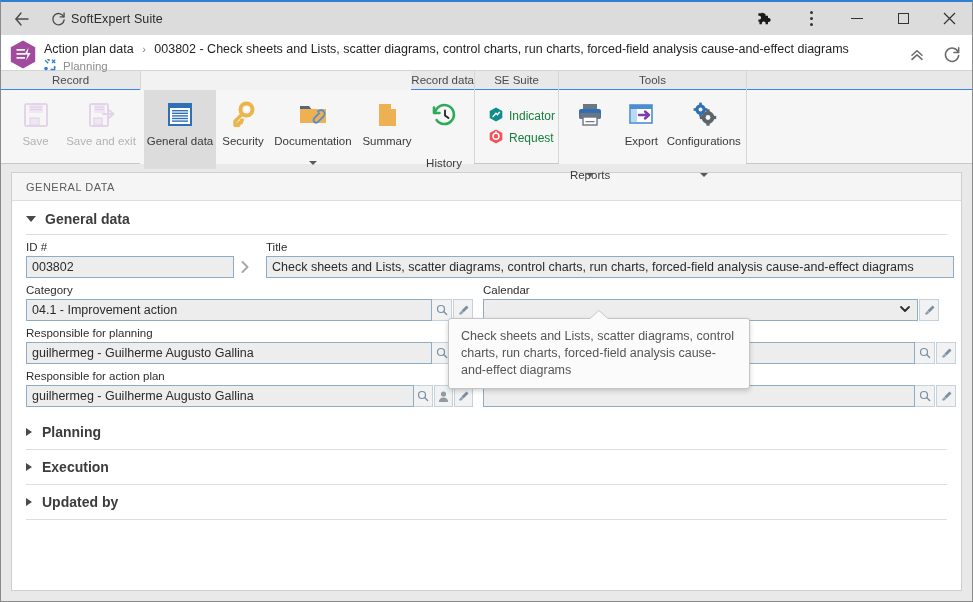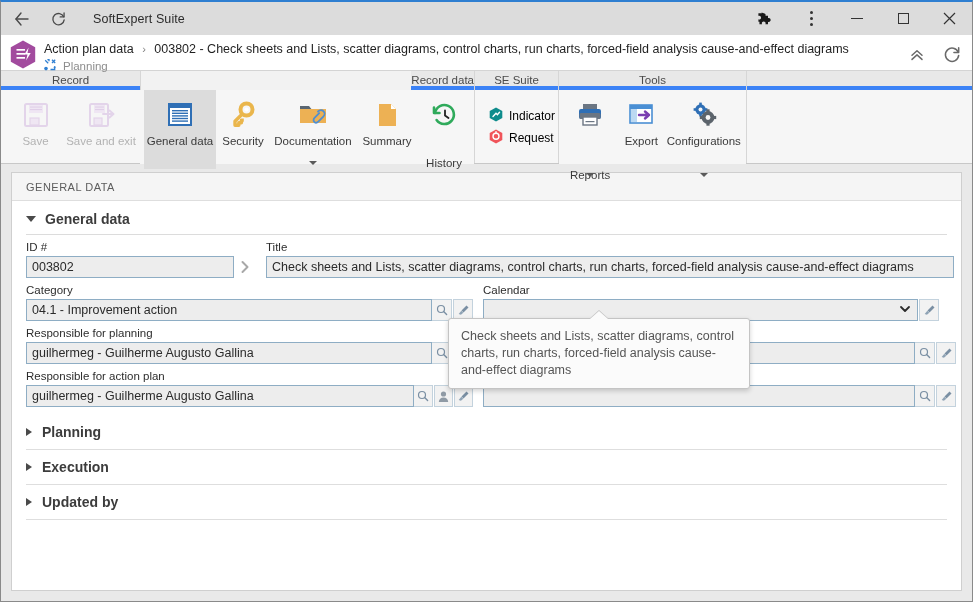--- a/index.html
+++ b/index.html
@@ -30,21 +30,21 @@
     position: relative;
   }
   .tb-nav { display: flex; align-items: center; padding-left: 10px; gap: 14px; }
   .tb-icon {
     width: 22px; height: 22px;
     display: flex; align-items: center; justify-content: center;
     color: #4a4a4a;
   }
   .tb-title {
     font-size: 12.5px; color: #2b2b2b;
-    margin-left: 24px; letter-spacing: .1px;
+    margin-left: 2px; letter-spacing: .1px;
   }
   .tb-right {
     position: absolute; right: 0; top: 0; height: 33px;
     display: flex; align-items: center;
   }
   .tb-btn {
     width: 46px; height: 33px;
     display: flex; align-items: center; justify-content: center;
     color: #333;
   }
@@ -94,21 +94,21 @@
   .rgroup {
     display: flex; flex-direction: column;
     border-right: 1px solid #d6d6d6;
     height: 100%;
   }
   .rgroup-title {
     height: 19px; line-height: 19px;
     text-align: center;
     font-size: 11.5px; color: #4a4a4a;
     background: #e8e8e8;
-    border-bottom: 4px solid #3b82f6;
+    border-bottom: 1px solid #3b82f6;
   }
   .rgroup-body {
     flex: 1;
     display: flex; align-items: stretch;
     padding: 0 4px;
     background: #f6f6f6;
   }
   .rbtn {
     width: 68px;
     display: flex; flex-direction: column;
@@ -125,21 +125,21 @@
   .rbtn.disabled .lbl { color: #b3b3b3; }
   .rbtn .caret {
     position: absolute; bottom: 4px; left: 50%; transform: translateX(-50%);
     width: 0; height: 0;
     border-left: 4px solid transparent; border-right: 4px solid transparent;
     border-top: 4px solid #5a5a5a;
   }
   .rsmall-col { display: flex; flex-direction: column; justify-content: center; padding: 0 8px; gap: 2px; }
   .rsmall {
     display: flex; align-items: center; gap: 6px;
-    font-size: 12px; color: #000000; cursor: pointer;
+    font-size: 12px; color: #15803d; cursor: pointer;
     padding: 1px 2px;
   }
   .ribbon-tail { flex: 1; background: #f6f6f6; }
   .ribbon-tail .rgroup-title { background: #e8e8e8; }
 
   
   .content {
     flex: 1;
     background: #e9e9e9;
     padding: 8px 10px 10px 10px;

